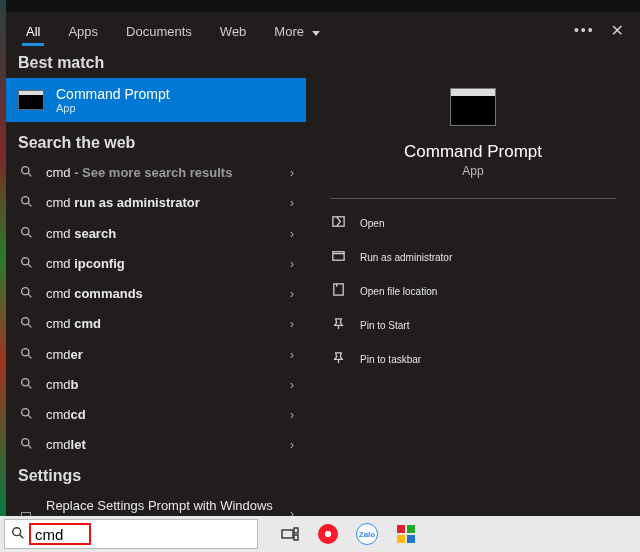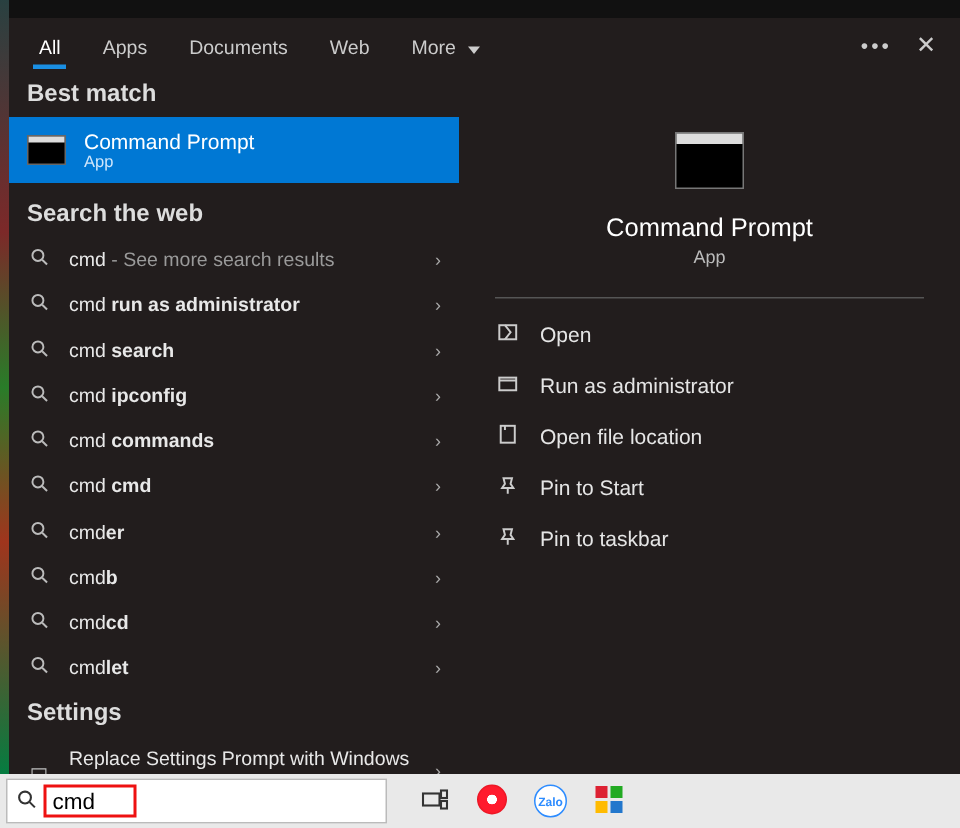--- a/index.html
+++ b/index.html
@@ -25,38 +25,38 @@
   .left::-webkit-scrollbar{width:0;}
   .section-label { font-size:16px; font-weight:600; color:#ddd; padding:6px 12px; }
   .best-row { display:flex; align-items:center; gap:12px; background:#0078d4; padding:8px 12px; }
   .best-icon { width:26px; height:20px; background:#000; border:1px solid #666; position:relative;}
   .best-icon::before { content:""; position:absolute; top:0;left:0;right:0;height:4px;background:#ddd;}
   .best-title { font-size:14px; color:#fff; }
   .best-sub { font-size:11px; color:#cfe6fb; }
   .row { display:flex; align-items:center; gap:12px; padding:7px 12px; font-size:13px; color:#e8e8e8; cursor:pointer; }
   .row .icn { width:16px; text-align:center; color:#bbb; font-size:13px;}
   .row .txt { flex:1; white-space:normal; line-height:1.25; }
-  .row .sub { color:#9a9a9a; font-weight:400;}
+  .row .sub { color:#9a9a9a; font-weight:700;}
   .row .chev { color:#aaa; font-size:12px; }
   .bold { font-weight:600; }
   .right { flex:1; padding: 20px 24px 10px; display:flex; flex-direction:column; align-items:center; }
   .app-tile { width:46px; height:38px; background:#000; border:1px solid #777; position:relative; margin-top:20px;}
   .app-tile::before { content:""; position:absolute; top:0;left:0;right:0;height:7px;background:#ddd;}
   .app-name { margin-top:16px; font-size:17px; }
   .app-type { font-size:12px; color:#bbb; margin-top:2px; }
   .divider { width:100%; height:1px; background:#555; margin:20px 0 10px; }
   .actions { width:100%; display:flex; flex-direction:column; gap:6px; }
-  .action { display:flex; align-items:center; gap:14px; font-size:14px; color:#e5e5e5; padding:5px 0; cursor:pointer;}
+  .action { display:flex; align-items:center; gap:14px; font-size:10px; color:#e5e5e5; padding:5px 0; cursor:pointer;}
   .action .aicn { width:16px; font-size:13px; color:#ccc; text-align:center;}
   .taskbar { position:absolute; left:0; bottom:0; width:640px; height:36px; background:#e9e9e9; display:flex; align-items:center; }
   .searchbox { width:254px; height:30px; margin-left:4px; background:#fff; border:1px solid #bbb; display:flex; align-items:center; padding:0 6px; gap:4px;}
   .searchbox .mag { color:#555; font-size:14px;}
   .searchbox .qbox { border:2px solid #e11; padding:0 4px; font-size:15px; color:#111; height:22px; display:flex; align-items:center;}
   .searchbox input { border:0; outline:0; font-size:15px; width:50px; background:transparent; }
-  .tb-icons { display:flex; align-items:flex-start; gap:18px; margin-left:22px; }
+  .tb-icons { display:flex; align-items:center; gap:18px; margin-left:22px; }
   .tb-icn { width:20px; height:20px; display:flex; align-items:center; justify-content:center; font-size:14px; color:#333;}
   .tb-opera { width:20px;height:20px;border-radius:50%; background: radial-gradient(circle at 50% 50%, #fff 22%, #ff1b2d 24%, #ff1b2d 60%, #9c0000 100%);}
   .tb-zalo { width:22px;height:22px;border-radius:50%; background:#fff; border:1px solid #2d8cff; color:#2d8cff; font-size:8px; font-weight:700; display:flex;align-items:center;justify-content:center;}
   .tb-grid { display:grid; grid-template-columns:8px 8px; grid-template-rows:8px 8px; gap:2px;}
   .tb-grid span{background:#d23; }
   .tb-grid span:nth-child(2){background:#2a2;}
   .tb-grid span:nth-child(3){background:#fb0;}
   .tb-grid span:nth-child(4){background:#27c;}
   .svg-icn{width:15px;height:15px;stroke:#ccc;fill:none;stroke-width:1.4;}
 </style>

